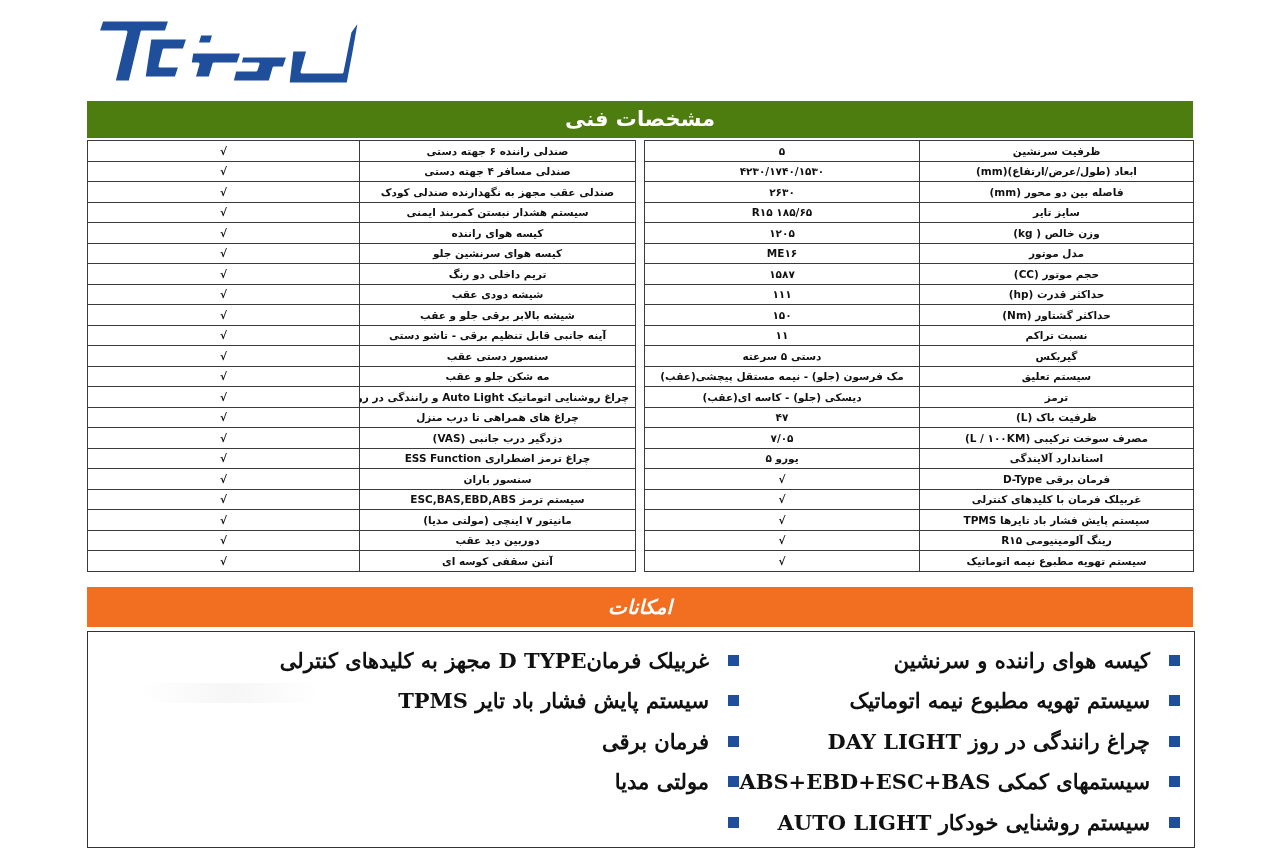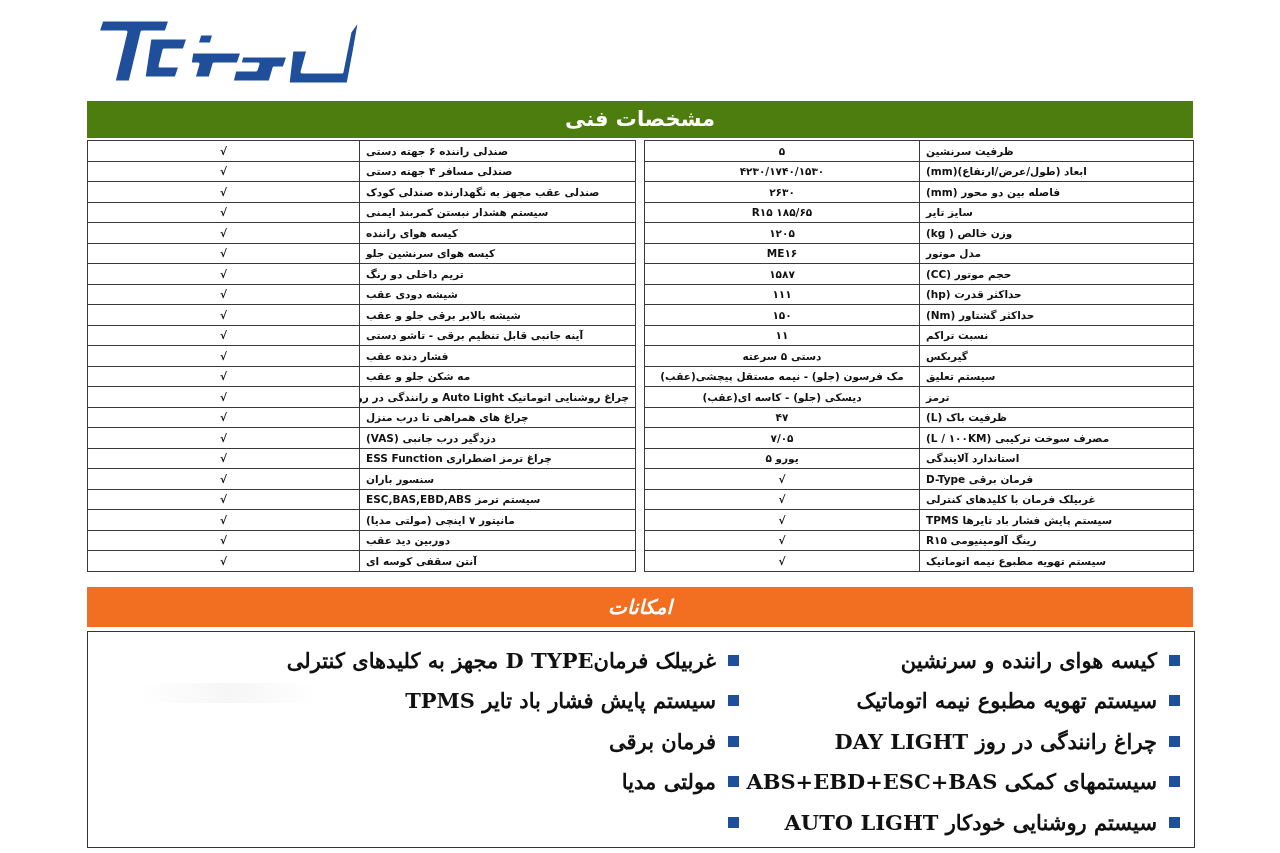--- a/index.html
+++ b/index.html
@@ -17,34 +17,34 @@
   .band-blue { top: 101px; height: 37px; background: #4d7c0f; font-size: 21px; line-height: 37px; }
   .band-orange { top: 587px; height: 40px; background: #f26f22; font-size: 20px; line-height: 40px; font-style: italic; }
 
   .spec-table {
     position: absolute; top: 140px; border-collapse: collapse; direction: rtl;
     font-size: 10.5px; font-weight: bold; table-layout: fixed;
   }
   .spec-table td {
     border: 1.5px solid #3a3a3a; height: 19.5px; padding: 0 6px; white-space: nowrap; overflow: hidden;
   }
-  .spec-table td.label { text-align: left; }
+  .spec-table td.label { text-align: center; }
   .spec-table td.val { text-align: center; }
   .tbl-right { left: 644px; width: 549px; }
   .tbl-left { left: 87px; width: 548px; }
 
   .features {
     position: absolute; left: 87px; top: 631px; width: 1108px; height: 217px; box-sizing: border-box;
     border: 1.5px solid #333; direction: rtl;
   }
   .feat-col { position: absolute; top: 8px; }
   .feat-col.right { right: 14px; width: 390px; }
   .feat-col.left { right: 455px; width: 640px; }
   .feat-item {
-    height: 40.5px; display: flex; align-items: center; gap: 12px; font-family: "DejaVu Serif", serif;
+    height: 40.5px; display: flex; align-items: center; gap: 19px; font-family: "DejaVu Serif", serif;
     font-weight: bold; font-size: 21px; white-space: nowrap; color: #111;
   }
   .bullet { width: 11px; height: 11px; background: #1f4e9a; flex: 0 0 auto; }
   .fade { position: absolute; left: 140px; top: 683px; width: 180px; height: 20px;
     background: linear-gradient(90deg, rgba(255,255,255,0), #f6f6f6, rgba(255,255,255,0)); }
 </style>
 </head>
 <body>
 
 <div class="logo">
@@ -196,21 +196,21 @@
       </tr>
       <tr>
         <td class="label">شیشه بالابر برقی جلو و عقب</td>
         <td class="val">√</td>
       </tr>
       <tr>
         <td class="label">آینه جانبی قابل تنظیم برقی - تاشو دستی</td>
         <td class="val">√</td>
       </tr>
       <tr>
-        <td class="label">فشار دنده عقب</td>
+        <td class="label">سنسور دستی عقب</td>
         <td class="val">√</td>
       </tr>
       <tr>
         <td class="label">مه شکن جلو و عقب</td>
         <td class="val">√</td>
       </tr>
       <tr>
         <td class="label">چراغ روشنایی اتوماتیک Auto Light  و رانندگی در روز DRL</td>
         <td class="val">√</td>
       </tr>

